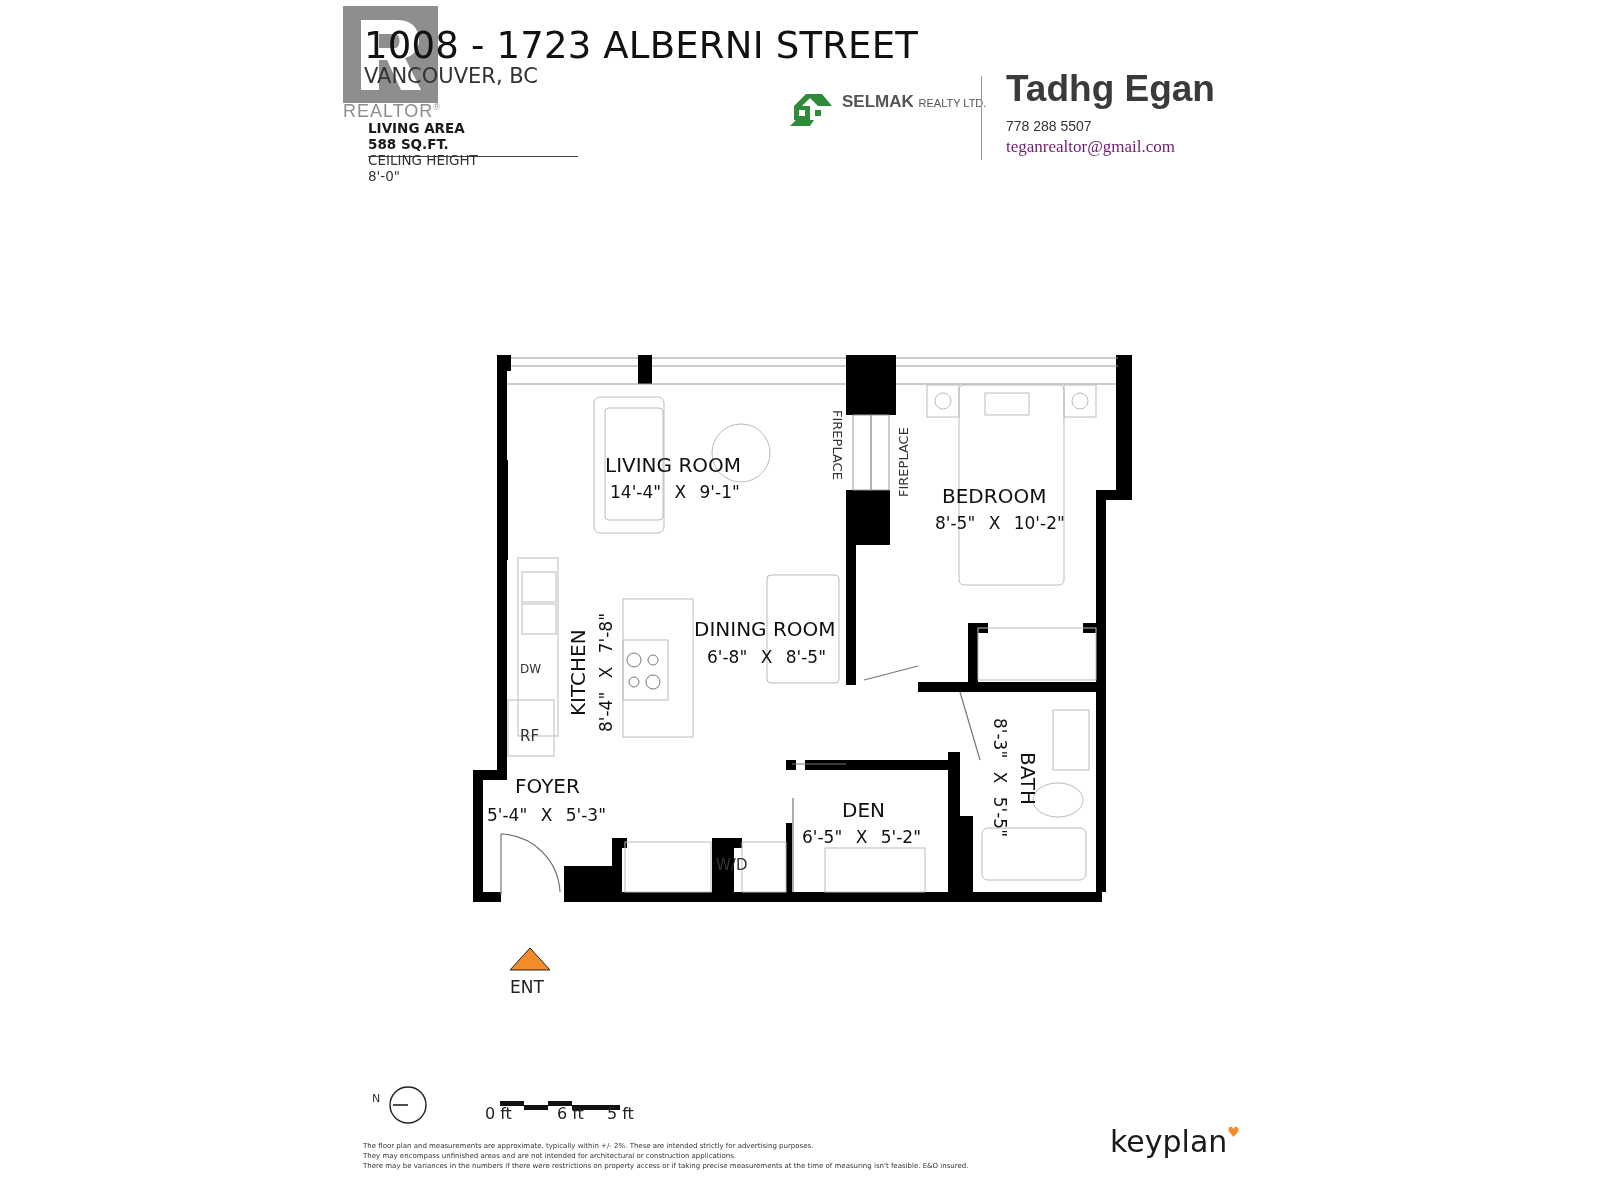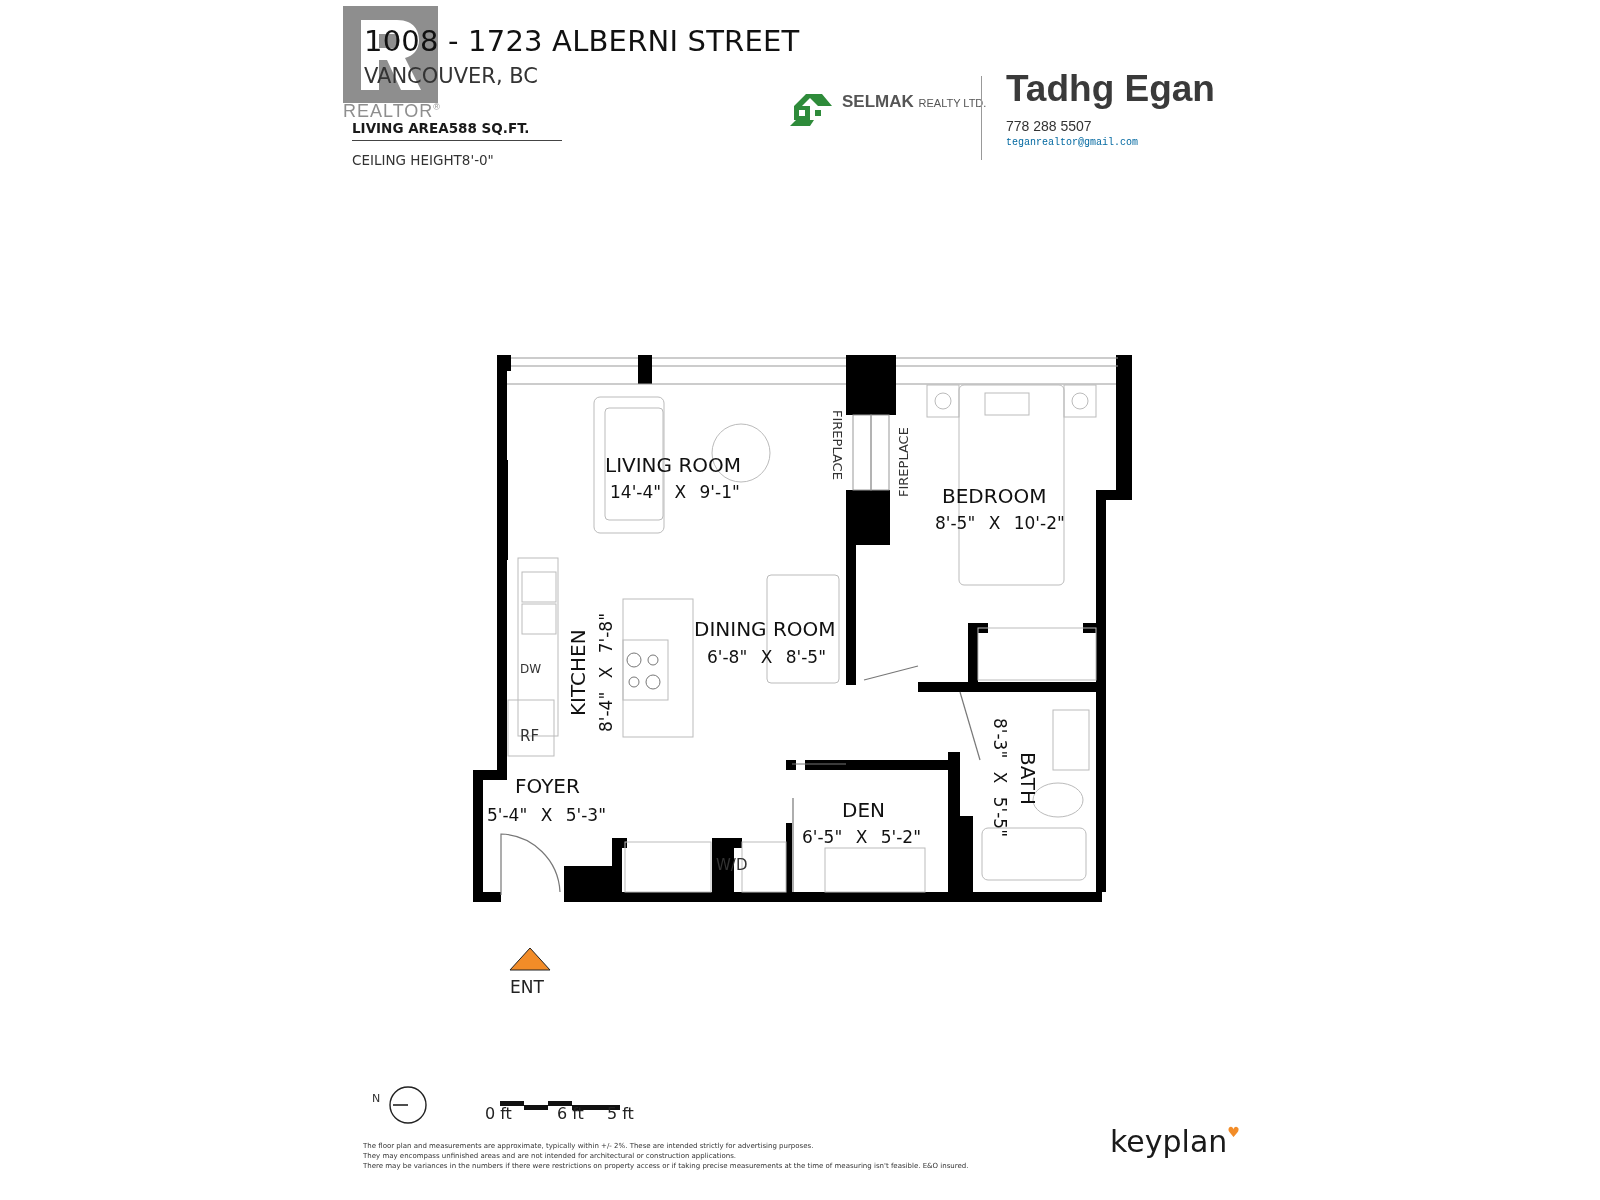--- a/index.html
+++ b/index.html
@@ -4,33 +4,33 @@
 <style>
   html, body { margin:0; padding:0; background:#ffffff; }
   body { width:1600px; height:1200px; position:relative; overflow:hidden;
          font-family:"DejaVu Sans", sans-serif; color:#1a1a1a; }
   .abs { position:absolute; }
   
   .realtor-logo { left:343px; top:6px; width:95px; height:97px; background:#8e8e8e; }
   .realtor-logo .r-letter { position:absolute; left:14px; top:12px; width:66px; height:74px; }
   .realtor-text { left:343px; top:101px; font-size:18px; color:#8e8e8e; letter-spacing:1px; font-family:"Liberation Sans", sans-serif; }
   .realtor-text sup { font-size:9px; }
-  .addr-title { left:364px; top:24px; font-size:29px; font-weight:400; color:#111; letter-spacing:0.2px; font-family:"DejaVu Sans", sans-serif; }
+  .addr-title { left:364px; top:24px; font-size:37px; font-weight:400; color:#111; letter-spacing:0.2px; font-family:"DejaVu Sans", sans-serif; }
   .addr-city { left:364px; top:64px; font-size:21px; color:#333; font-family:"DejaVu Sans", sans-serif; }
-  .spec-row { left:352px; width:210px; font-size:13.5px; display:flex; justify-content:flex-start; }
+  .spec-row { left:368px; width:210px; font-size:13.5px; display:flex; justify-content:flex-start;flex-direction:column; }
   .spec-row.first { top:120px; font-weight:bold; border-bottom:1.5px solid #444; padding-bottom:4px; }
   .spec-row.second { top:152px; color:#333; }
   
   .selmak { left:788px; top:92px; display:flex; align-items:flex-start; gap:6px; }
   .selmak-name { font-size:17px; font-weight:bold; color:#555; font-family:"Liberation Sans", sans-serif; }
   .selmak-name small { font-size:11px; font-weight:normal; }
   .divider-v { left:981px; top:76px; width:1px; height:84px; background:#999; }
   .agent-name { left:1006px; top:68px; font-size:37px; font-weight:bold; color:#3a3a3a; font-family:"Liberation Sans", sans-serif; }
   .agent-phone { left:1006px; top:118px; font-size:14px; color:#333; font-family:"Liberation Sans", sans-serif; }
-  .agent-email { left:1006px; top:137px; font-size:10px; color:#0369a1; font-family:Liberation Mono, monospace; }
+  .agent-email { left:1006px; top:137px; font-size:17px; color:#701a75; font-family:Liberation Serif, serif; }
   
   .plan { left:0; top:0; width:1600px; height:1200px; }
   .room-label { position:absolute; font-size:20px; color:#111; white-space:nowrap; font-family:"DejaVu Sans", sans-serif; }
   .room-dim { position:absolute; font-size:17px; color:#111; white-space:nowrap; font-family:"DejaVu Sans", sans-serif; word-spacing:8px; }
   .small-label { position:absolute; font-size:15px; color:#333; font-family:"DejaVu Sans", sans-serif; }
   .vert { transform-origin:left top; }
   
   .ent-label { left:510px; top:977px; font-size:17px; color:#222; }
   .north { left:372px; top:1092px; font-size:11px; color:#333; }
   .scale-lbl { top:1104px; font-size:16px; color:#222; }

